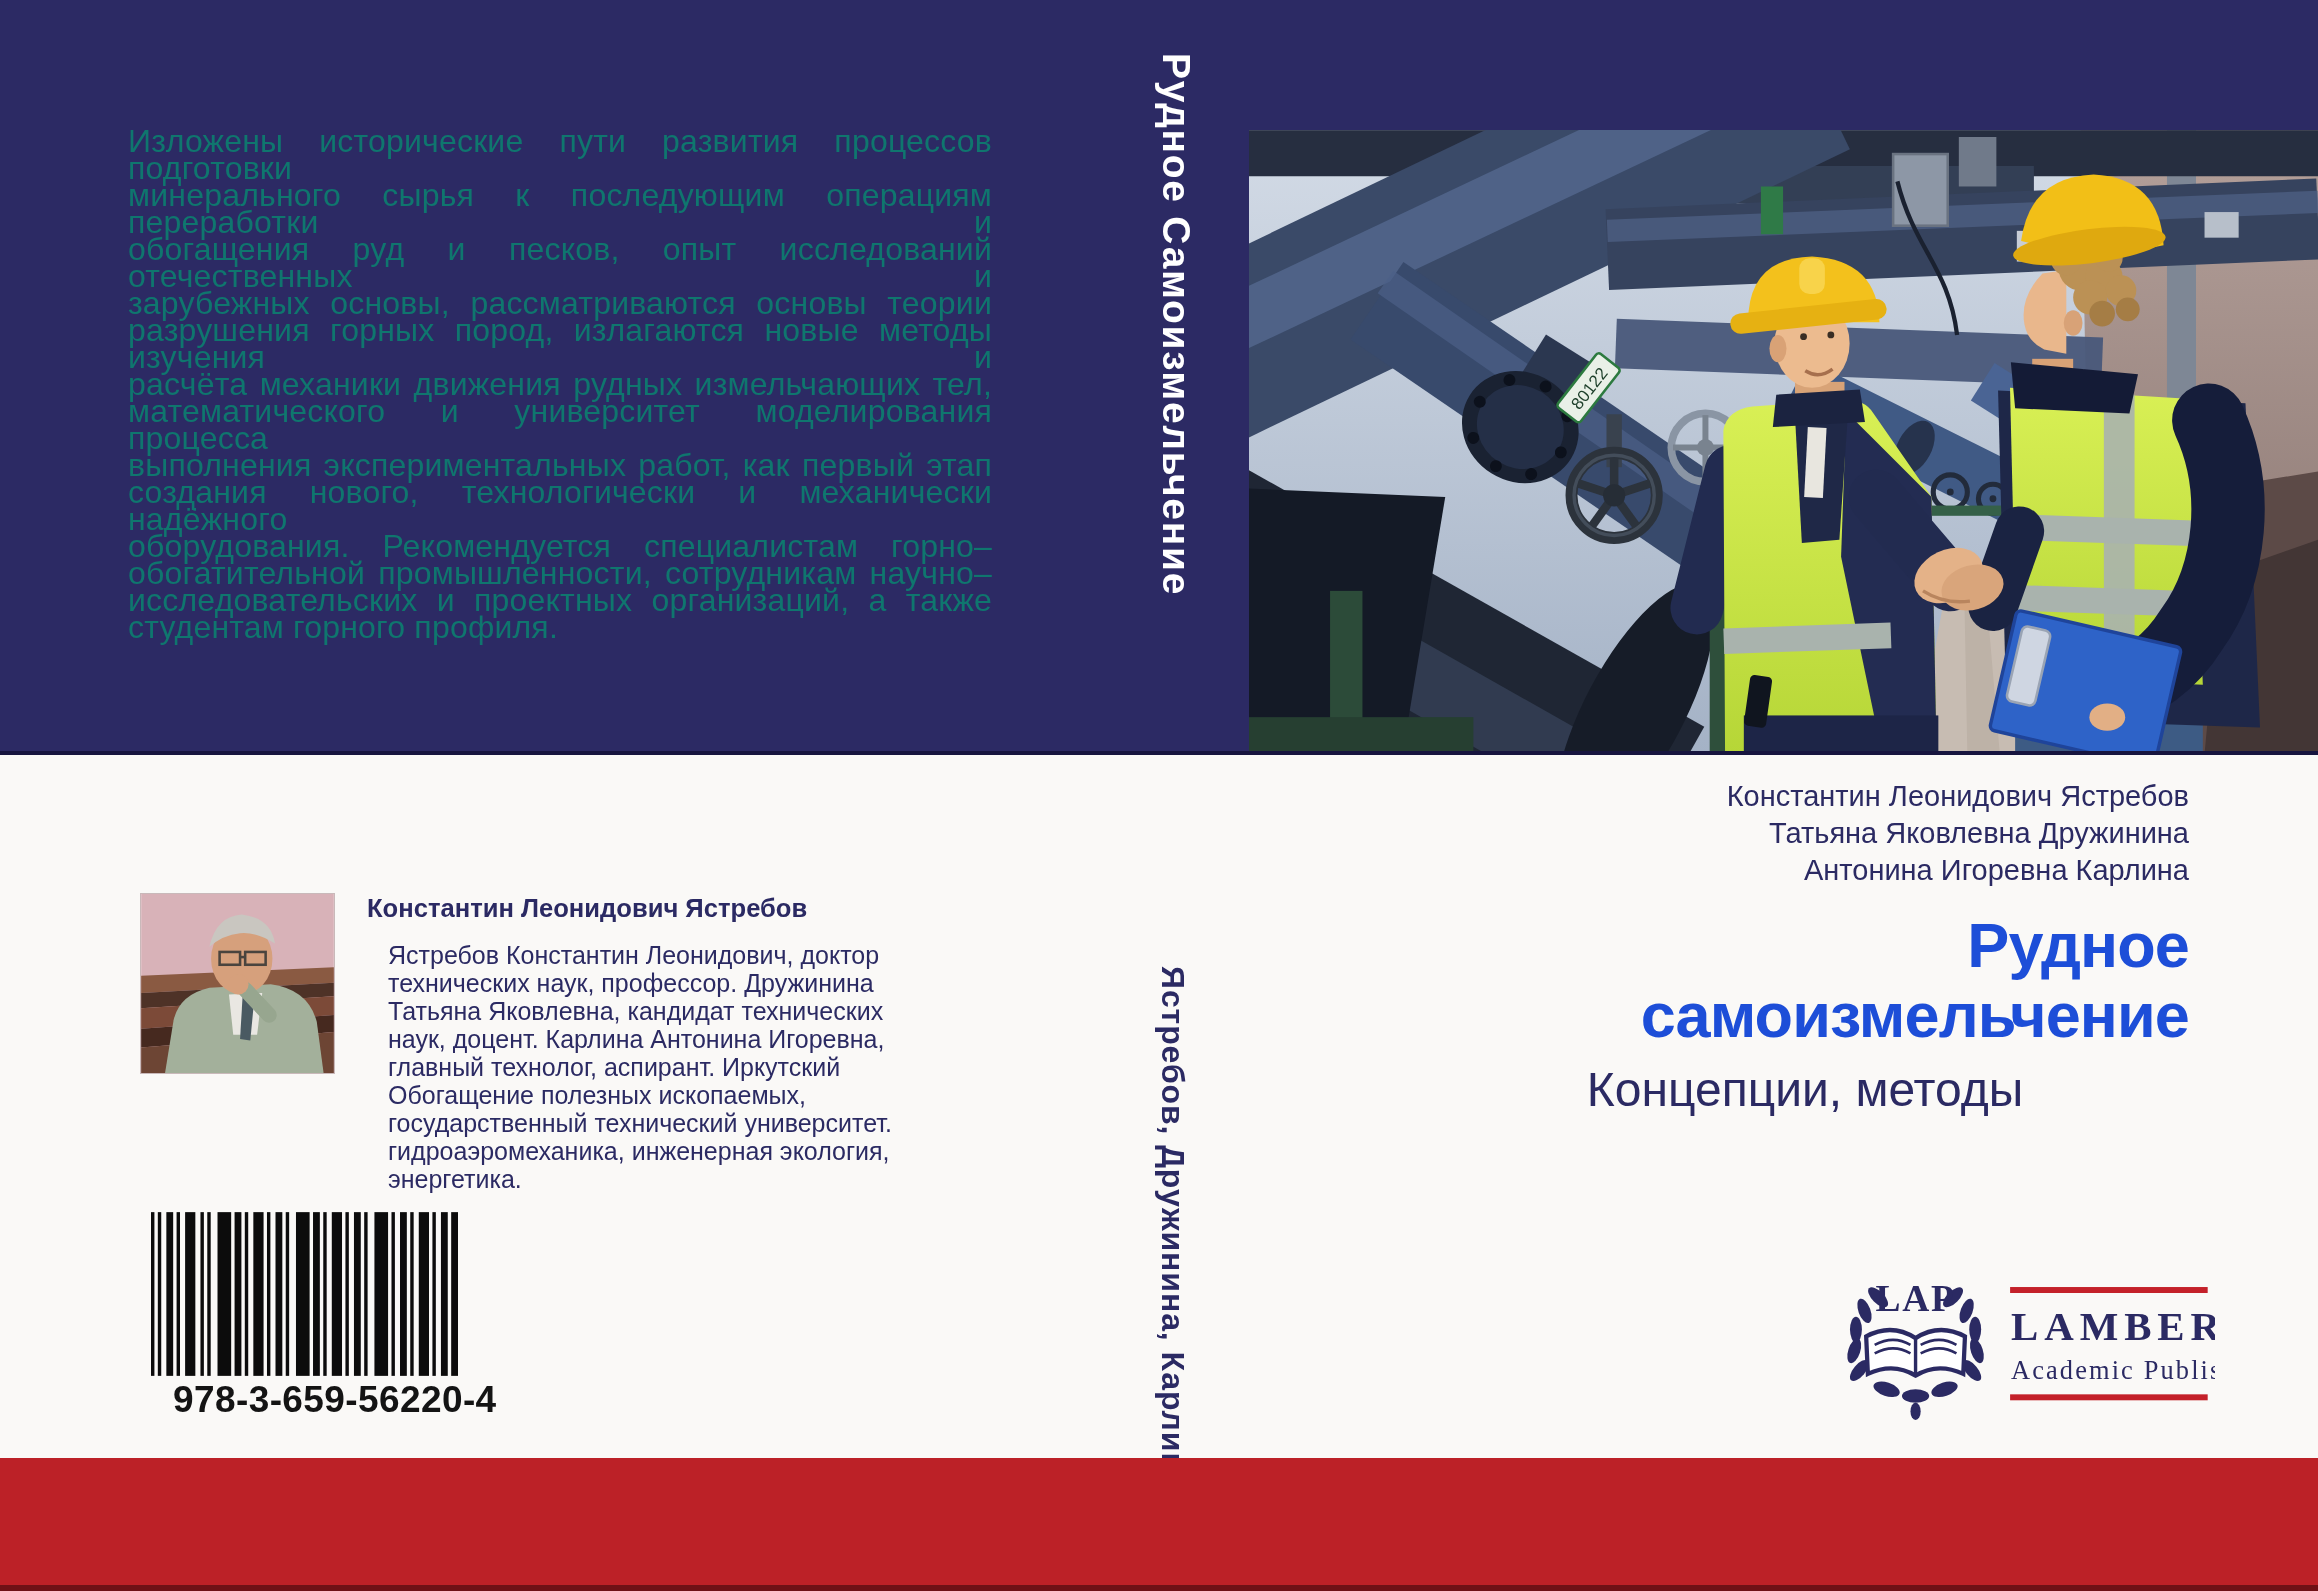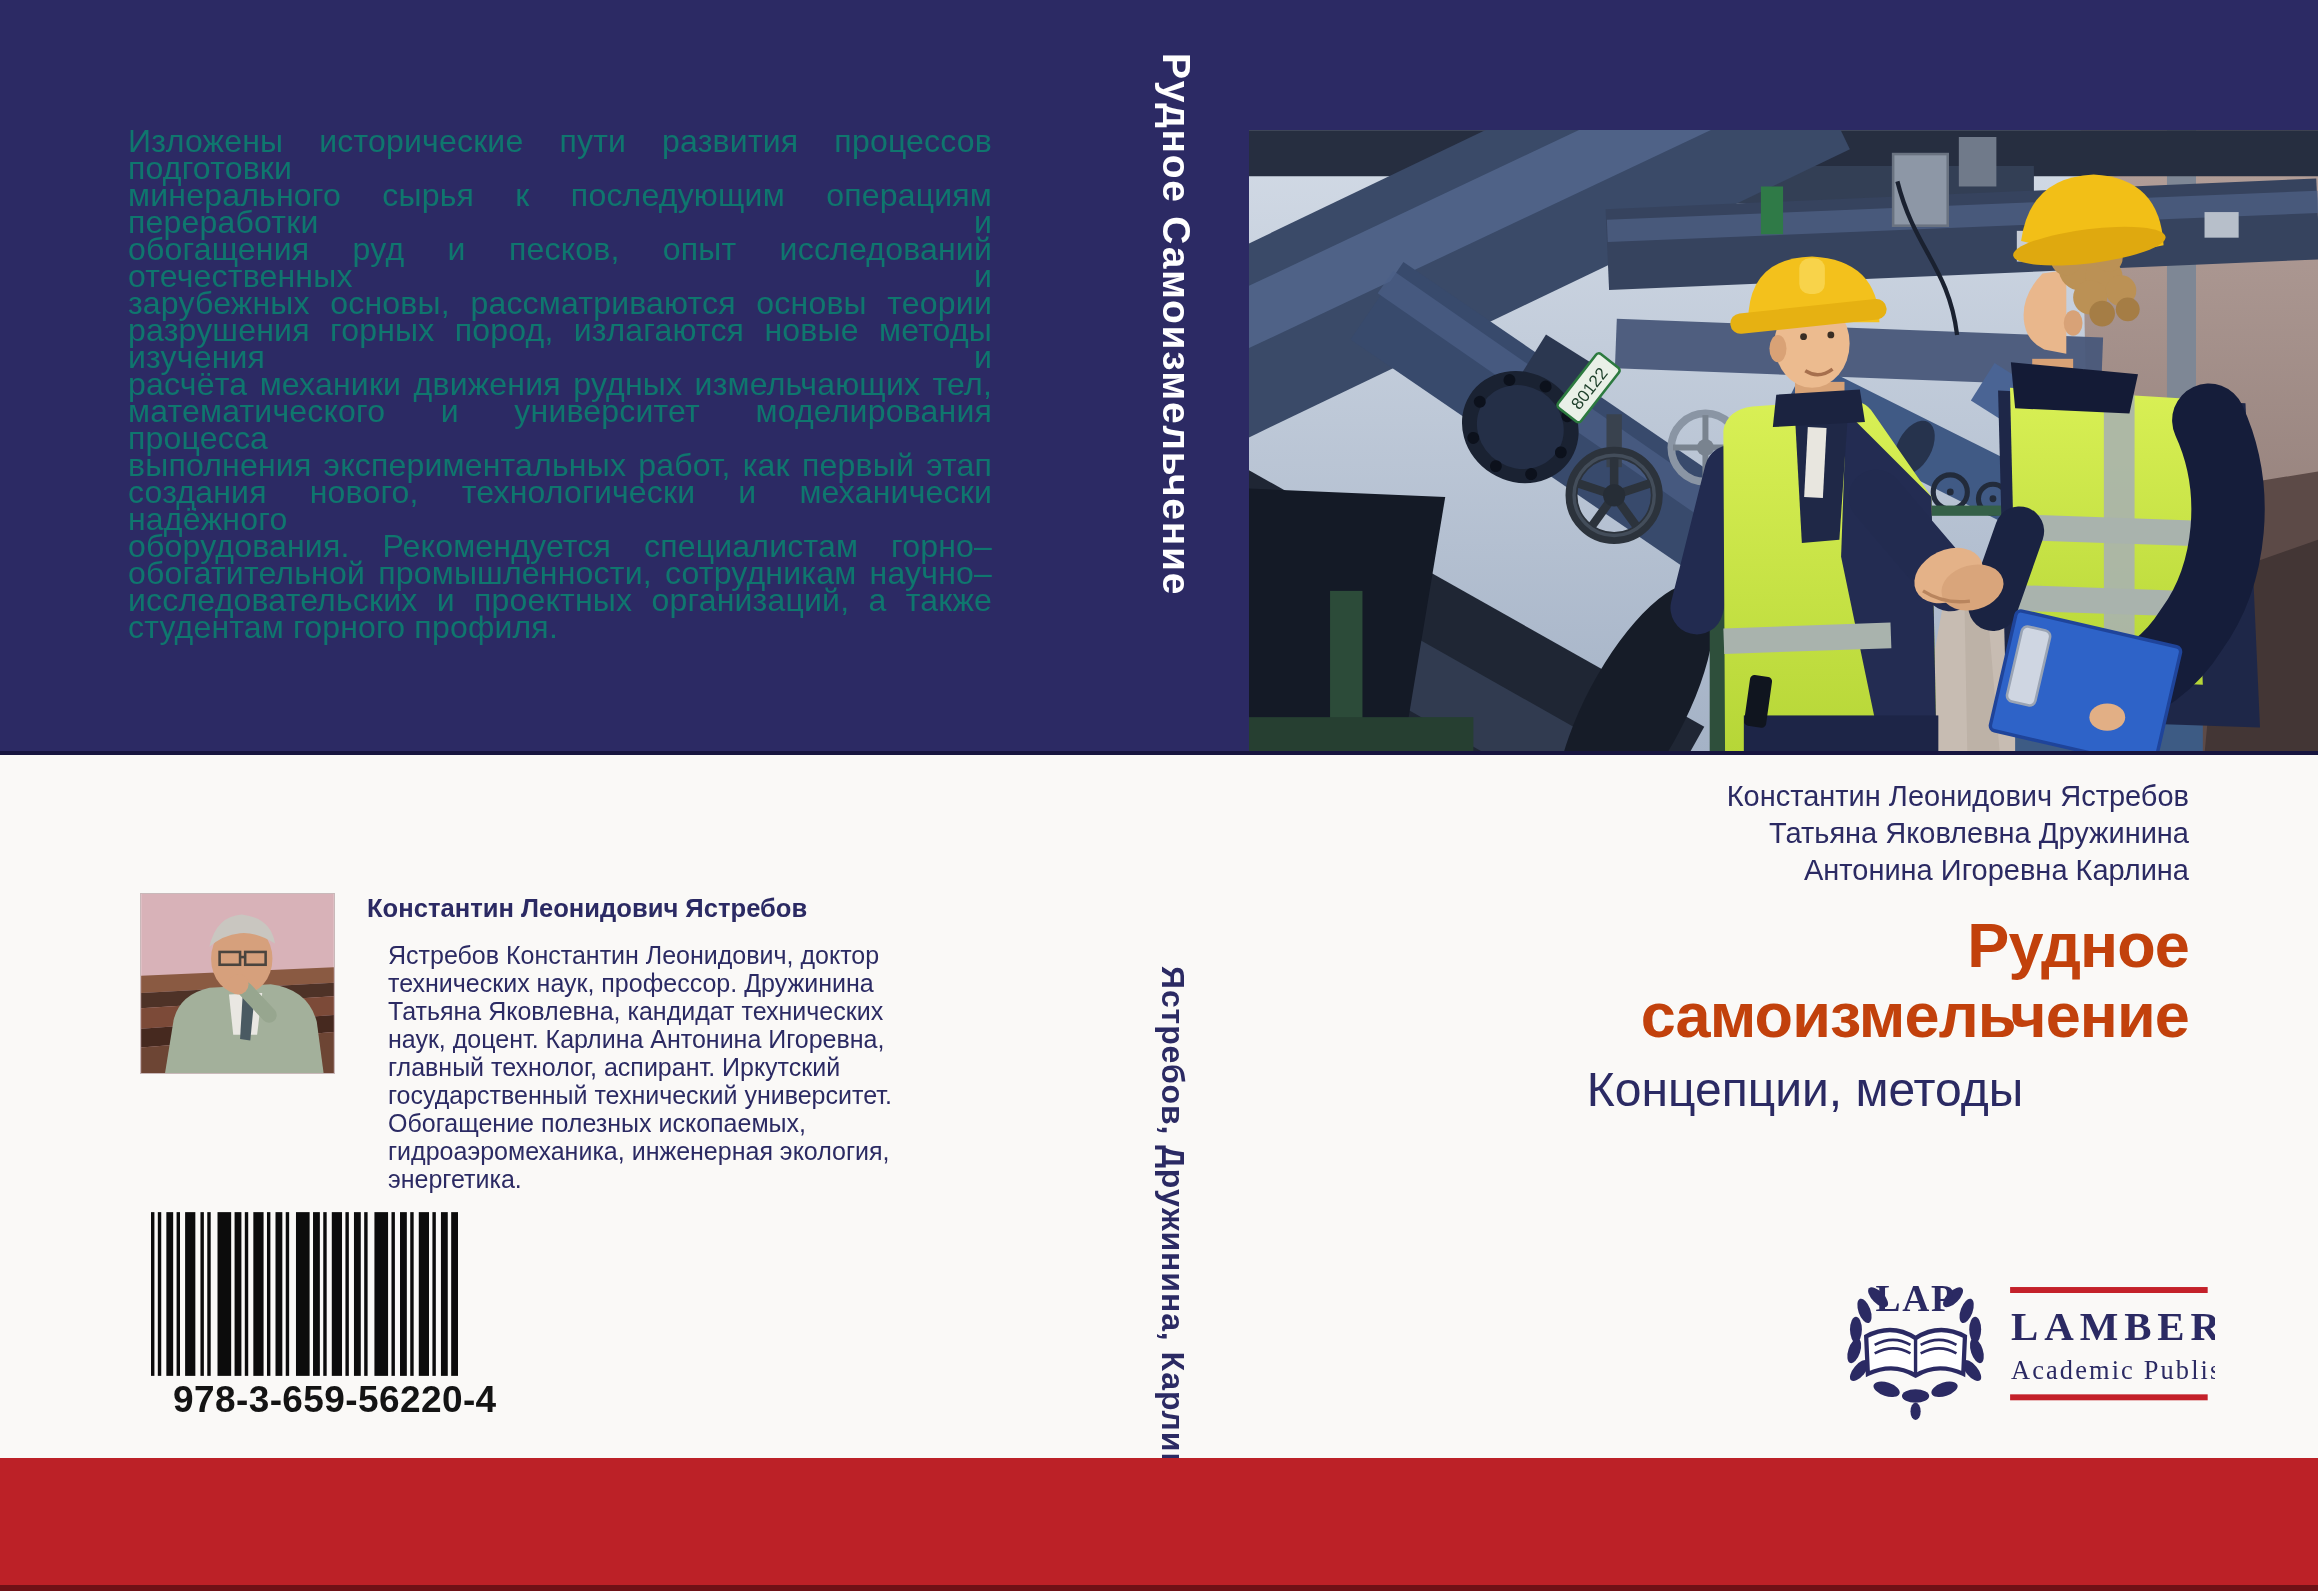--- a/index.html
+++ b/index.html
@@ -29,21 +29,21 @@
   }
   
   .photo{position:absolute;left:1249px;top:130px;width:1069px;height:624px;overflow:hidden;}
   
   .front-authors{
     position:absolute;right:130px;top:778px;width:768px;text-align:right;
     color:#2b2a63;font-size:29px;line-height:37px;
   }
   .front-title{
     position:absolute;right:130px;top:910px;width:939px;text-align:right;
-    color:#c2410c;font-weight:bold;font-size:63px;line-height:70px;letter-spacing:-0.9px;
+    color:#1d4ed8;font-weight:bold;font-size:63px;line-height:70px;letter-spacing:-0.9px;
   }
   .front-subtitle{
     position:absolute;right:130px;top:1062px;width:768px;text-align:center;
     color:#2b2a63;font-size:48px;
   }
   .bio-heading{
     position:absolute;left:367px;top:894px;width:614px;
     color:#2b2a63;font-weight:bold;font-size:25.6px;white-space:nowrap;
   }
   .bio{
@@ -291,22 +291,22 @@
     </svg>
   </div>
 
   <div class="bio-heading">Константин Леонидович Ястребов</div>
   <div class="bio">
       <div class="bline">Ястребов Константин Леонидович, доктор</div>
       <div class="bline">технических наук, профессор. Дружинина</div>
       <div class="bline">Татьяна Яковлевна, кандидат технических</div>
       <div class="bline">наук, доцент. Карлина Антонина Игоревна,</div>
       <div class="bline">главный технолог, аспирант. Иркутский</div>
+      <div class="bline">Обогащение полезных ископаемых,</div>
       <div class="bline">государственный технический университет.</div>
-      <div class="bline">Обогащение полезных ископаемых,</div>
       <div class="bline">гидроаэромеханика, инженерная экология,</div>
       <div class="bline">энергетика.</div>
     </div>
 
   <div class="barcode">
     <svg width="307" height="164" viewBox="0 0 360 192" xmlns="http://www.w3.org/2000/svg">
       <g fill="#0c0c0c">
         <rect x="0" width="4" height="192"></rect>
           <rect x="8" width="4" height="192"></rect>
           <rect x="18" width="8" height="192"></rect>

